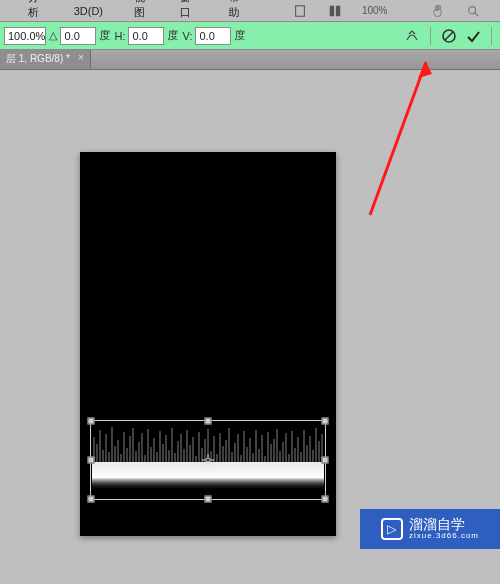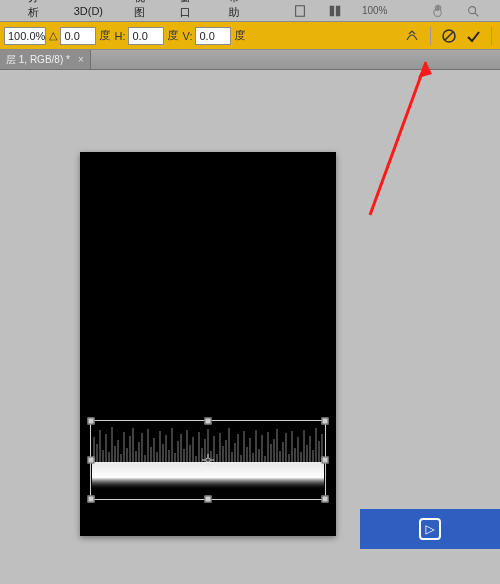--- a/index.html
+++ b/index.html
@@ -42,21 +42,21 @@
     display: flex;
     align-items: center;
     justify-content: center;
     color: #555;
   }
   .dim-opt { color:#888; font-size:10px; }
 
   
   .optionbar {
     height: 28px;
-    background: #eab308;
+    background: #86efac;
     border-bottom: 1px solid #8a8a8a;
     display: flex;
     align-items: center;
     padding: 0 4px;
     position: relative;
   }
   .numfield {
     background: #fff;
     border: 1px solid #8a8a8a;
     height: 18px;
@@ -97,21 +97,21 @@
     display: flex;
     align-items: stretch;
   }
   .tab {
     background: #8e8e8e;
     color: #f0f0f0;
     font-size: 10px;
     padding: 2px 6px;
     border-right: 1px solid #6f6f6f;
     display: flex;
-    align-items: center;
+    align-items: flex-start;
     gap: 4px;
   }
   .tab .close { color:#ddd; font-size:10px; margin-left:4px; }
 
   
   .workspace {
     position: absolute;
     top: 70px;
     left: 0;
     right: 0;
@@ -421,13 +421,17 @@
 
 <svg class="red-arrow" viewBox="0 0 80 170">
   <line x1="10" y1="165" x2="66" y2="12" stroke="#ff1a1a" stroke-width="3"></line>
   <polygon points="66,12 58,28 72,24" fill="#ff1a1a"></polygon>
 </svg>
 
 <div class="badge">
   <div class="logo">
     <span>▷</span>
   </div>
+  <div class="txt">
+    <span>溜溜自学</span>
+    <span class="sub">zixue.3d66.com</span>
+  </div>
 </div>
 
 </body></html>

